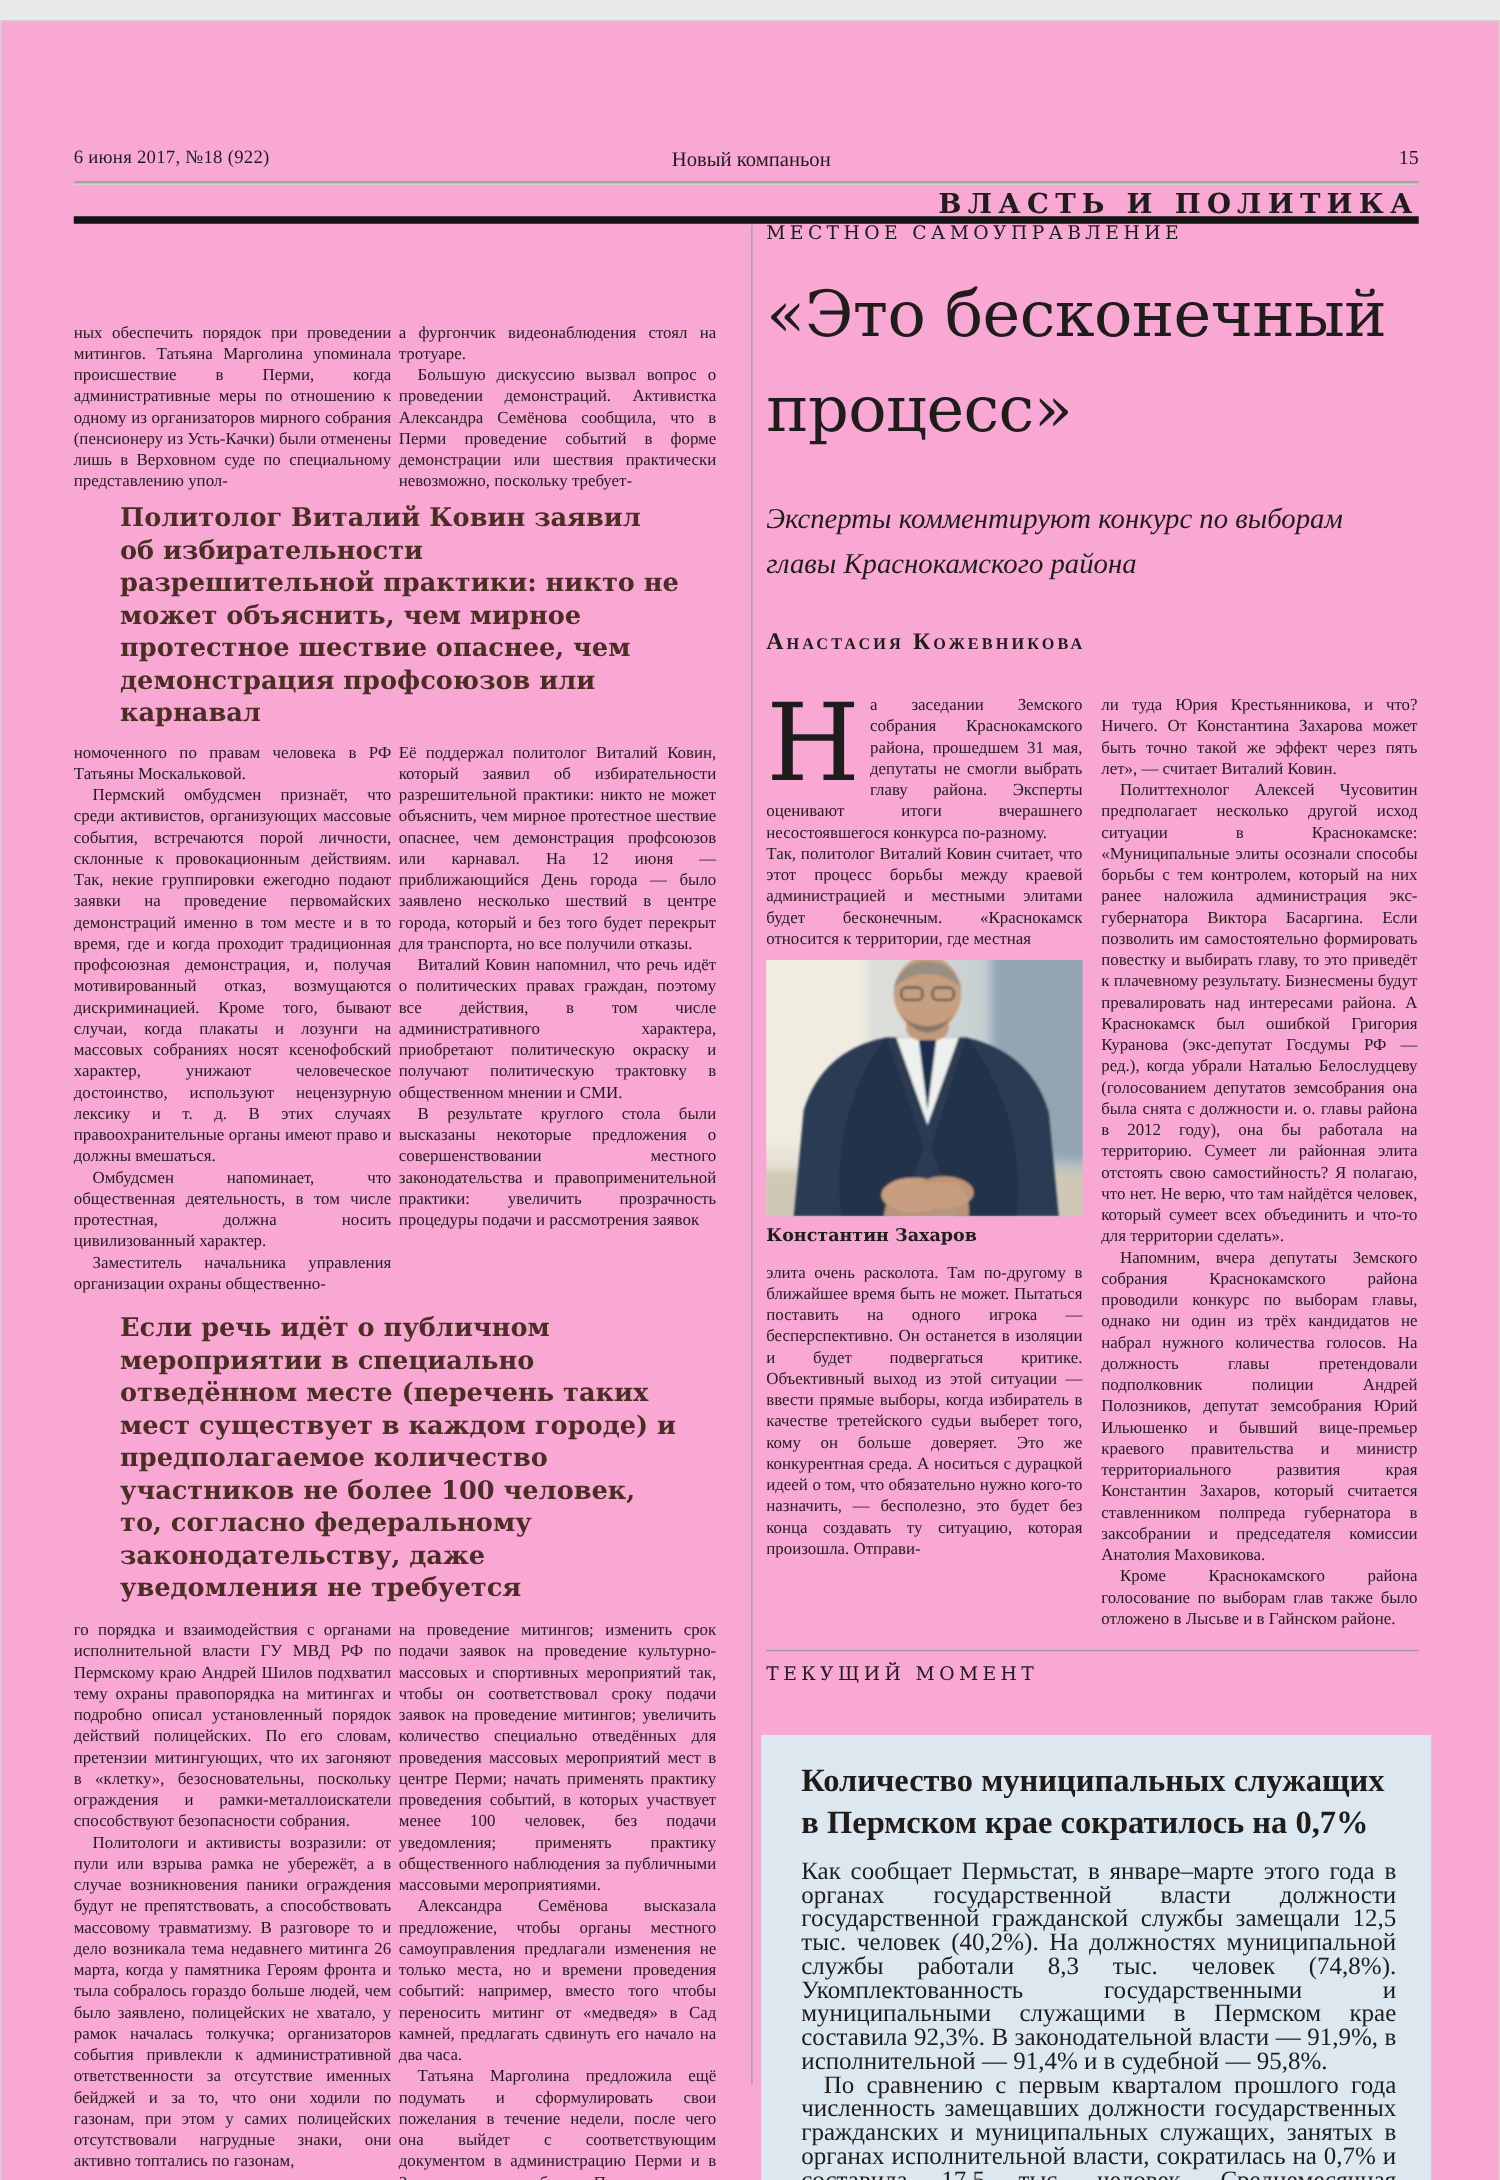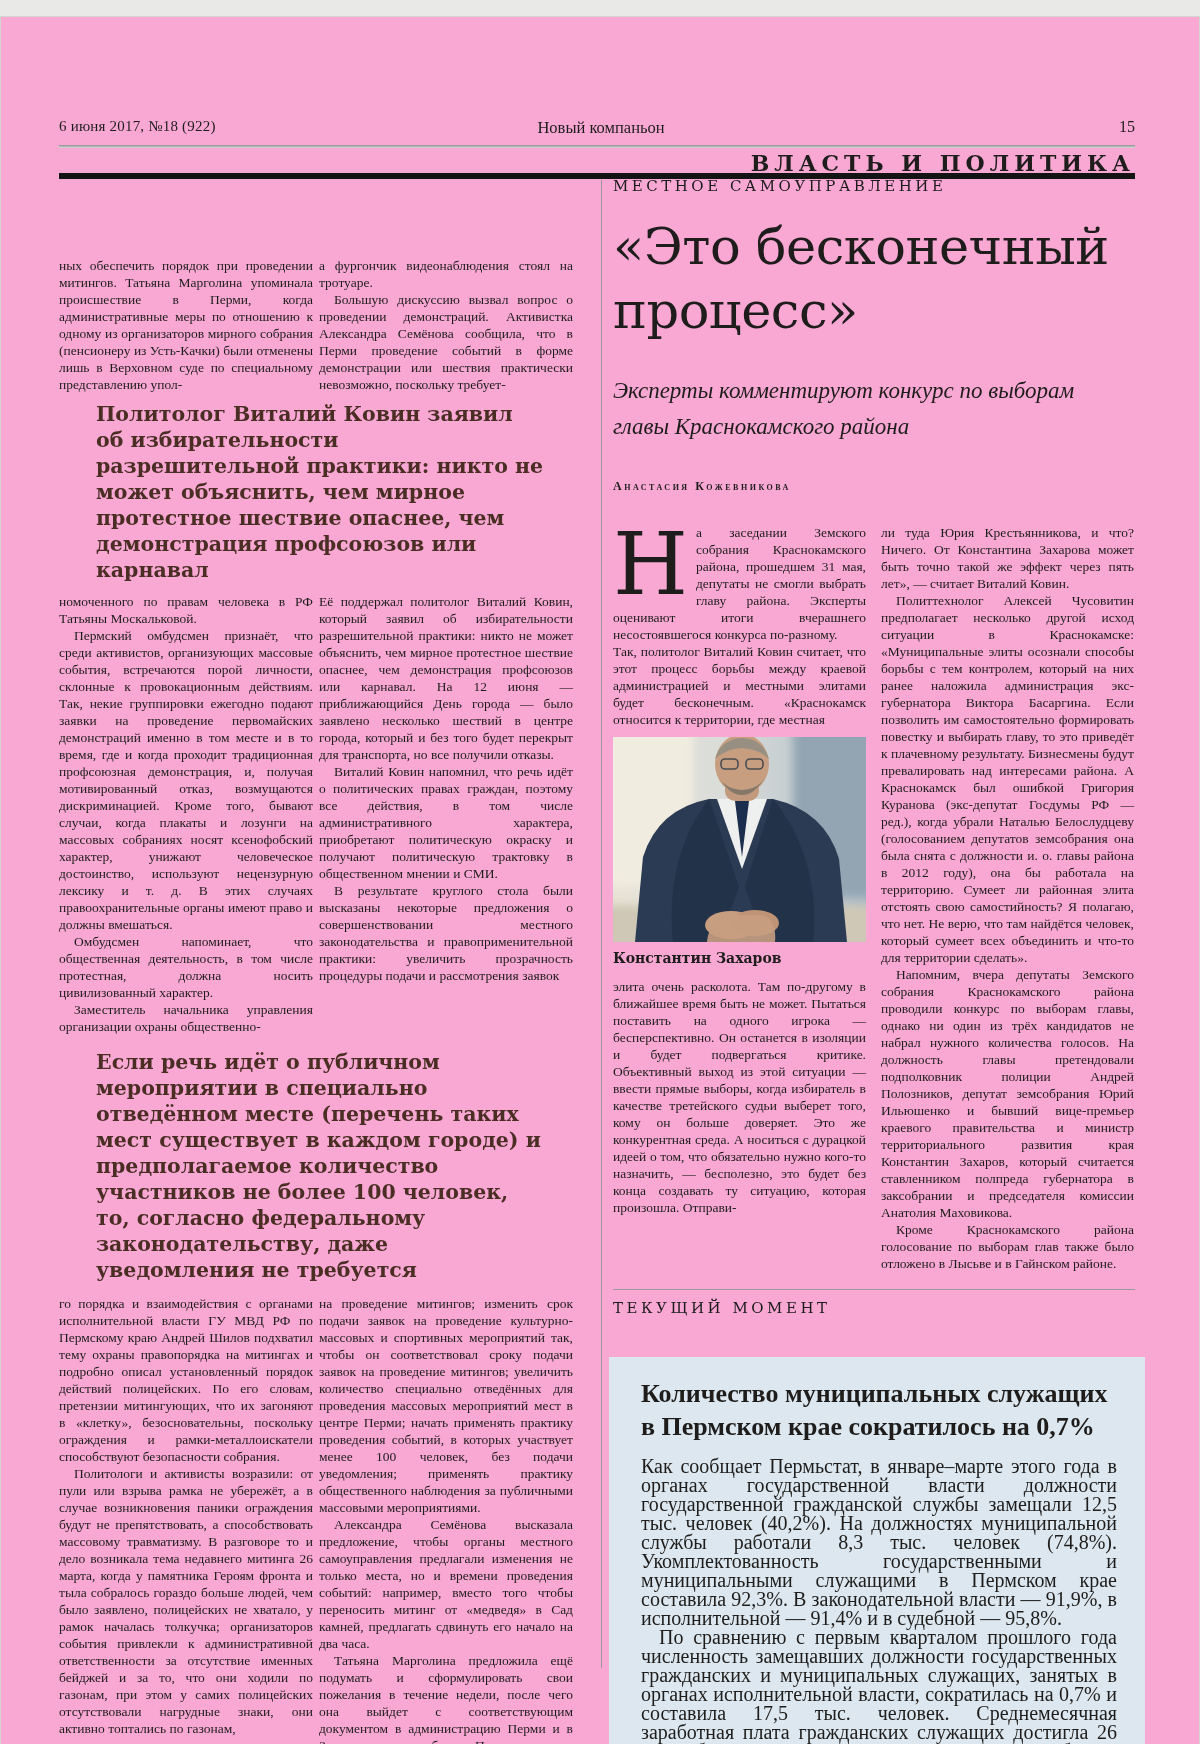--- a/index.html
+++ b/index.html
@@ -25,25 +25,25 @@
   .two-col{display:flex;gap:6px;align-items:flex-start;}
   .lcol{width:254px;}
   .pullquote{margin:8px 0 10px 37px;width:448px;
         font-family:"DejaVu Serif",serif;font-weight:bold;font-size:20.5px;line-height:26px;
         color:var(--pull_quote,#4a2e24);}
   .pq1{margin-top:8px;}
   .pq2{margin-top:14px;margin-bottom:12px;}
   
   .right-block{position:absolute;left:612px;top:160px;width:522px;}
   .rb-kicker{margin-bottom:20px;}
-  .headline{font-family:"DejaVu Serif",serif;font-size:51px;line-height:64px;font-weight:normal;
+  .headline{font-family:"DejaVu Serif",serif;font-size:51px;line-height:76px;font-weight:normal;
         margin:0 0 30px 0;letter-spacing:-.5px;}
   .subtitle{font-family:"Liberation Serif",serif;font-style:italic;font-size:23px;line-height:36px;
         margin:0 0 34px 0;}
-  .byline{font-weight:bold;font-variant:small-caps;letter-spacing:2.5px;font-size:12px;margin:0 0 30px 0;}
+  .byline{font-weight:bold;font-variant:small-caps;letter-spacing:2.5px;font-size:19px;margin:0 0 30px 0;}
   .art-cols{display:flex;gap:15px;align-items:flex-start;}
   .acol{width:253px;}
   .dropcap{float:left;font-family:"DejaVu Serif",serif;font-size:86px;line-height:72px;
         padding:4px 8px 0 0;font-weight:normal;}
   .photo{display:block;margin-top:9px;}
   .caption{font-family:"DejaVu Serif",serif;font-weight:bold;font-size:14px;margin:8px 0 12px 0;}
   .rule2{width:522px;height:1px;background:#9a9a9a;margin-top:17px;}
   .cm-kicker{margin-top:9px;}
   
   .bluebox{margin-top:40px;margin-left:-4px;width:536px;box-sizing:border-box;

